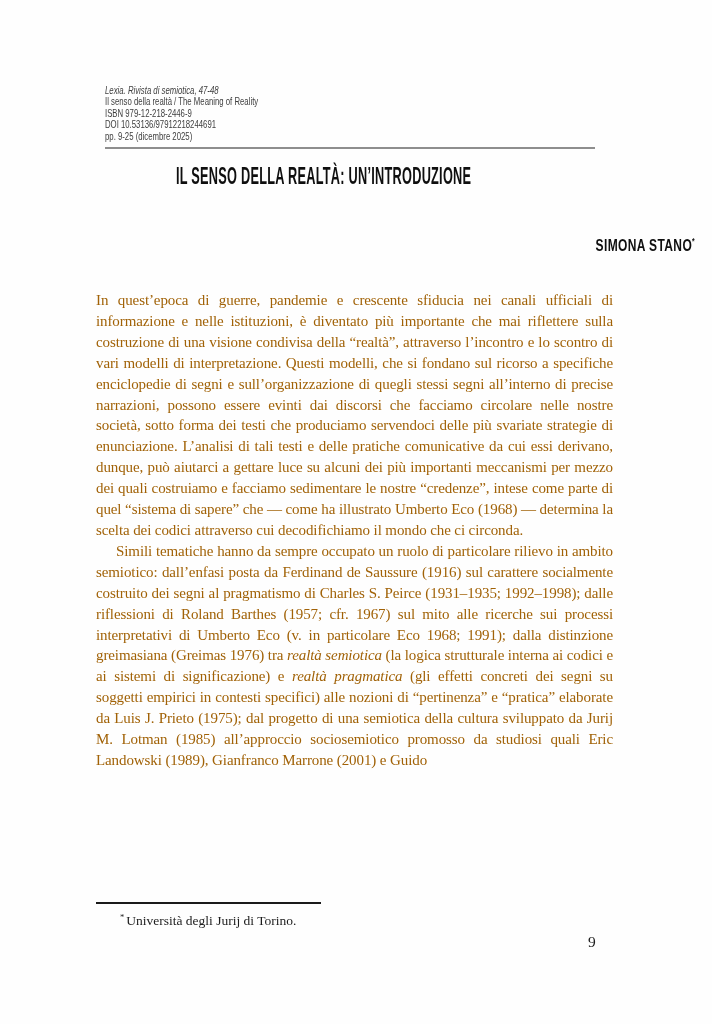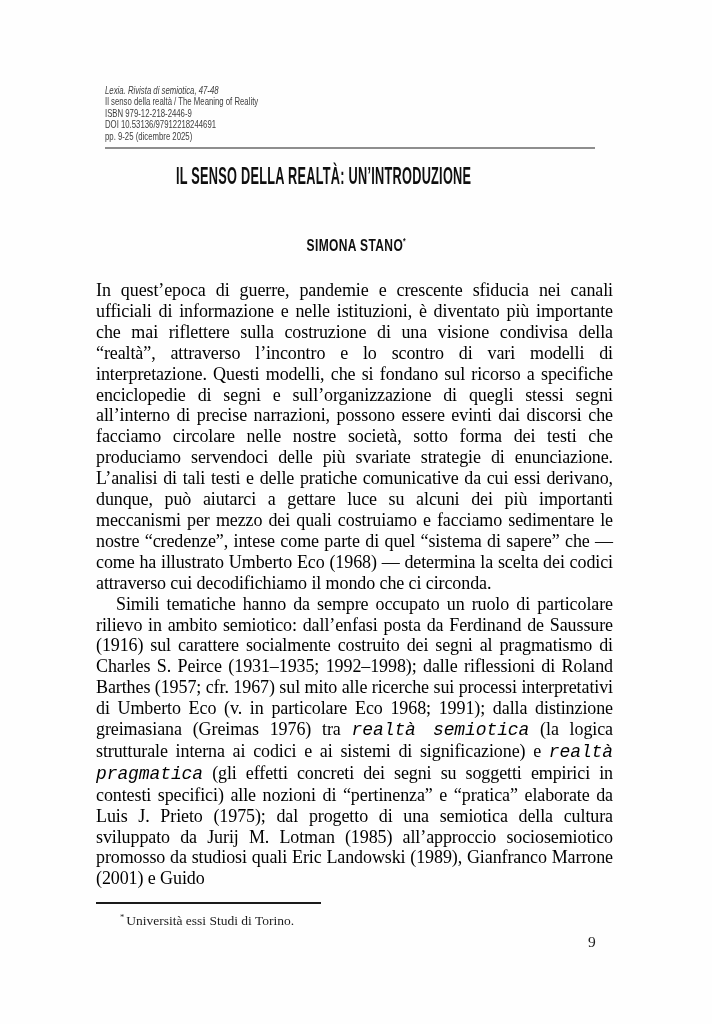--- a/index.html
+++ b/index.html
@@ -65,21 +65,21 @@
     transform-origin: 50% 50%;
     white-space: nowrap;
     letter-spacing: 0.5px;
   }
 
   .author-block {
     position: absolute;
     left: 0;
     top: 236px;
     width: 712px;
-    text-align: center;
+    text-align: right;
     color: #0f0f0f;
     font-family: "Liberation Sans", sans-serif;
     font-weight: 700;
     font-size: 16px;
   }
   .author-block > span.scale {
     display: inline-block;
     transform: scaleX(0.75);
     transform-origin: 50% 50%;
     white-space: nowrap;
@@ -87,32 +87,32 @@
   }
   .author-block sup {
     font-size: 9px;
     vertical-align: 7px;
   }
 
   
   .body-text {
     position: absolute;
     left: 96px;
-    top: 280px;
+    top: 290px;
     width: 517px;
-    color: #000000;
+    color: #a16207;
     font-family: "Liberation Serif", serif;
-    font-size: 18px;
+    font-size: 15px;
     line-height: 20.9px;
     text-align: justify;
     letter-spacing: -0.1px;
   }
   .body-text p { margin: 0; }
   .body-text p.indent { text-indent: 20px; }
-  .seg-italic { font-style: italic; font-family: Liberation Mono, monospace; }
+  .seg-italic { font-style: italic; }
 
   
   .footnote-rule {
     position: absolute;
     left: 96px;
     top: 902px;
     width: 225px;
     height: 2px;
     background: #1a1a1a;
   }
@@ -168,18 +168,18 @@
   </div>
 
   <div class="body-text">
     <p>In quest’epoca di guerre, pandemie e crescente sfiducia nei canali ufficiali di informazione e nelle istituzioni, è diventato più importante che mai riflettere sulla costruzione di una visione condivisa della “realtà”, attraverso l’incontro e lo scontro di vari modelli di interpretazione. Questi modelli, che si fondano sul ricorso a specifiche enciclopedie di segni e sull’organizzazione di quegli stessi segni all’interno di precise narrazioni, possono essere evinti dai discorsi che facciamo circolare nelle nostre società, sotto forma dei testi che produciamo servendoci delle più svariate strategie di enunciazione. L’analisi di tali testi e delle pratiche comunicative da cui essi derivano, dunque, può aiutarci a gettare luce su alcuni dei più importanti meccanismi per mezzo dei quali costruiamo e facciamo sedimentare le nostre “credenze”, intese come parte di quel “sistema di sapere” che — come ha illustrato Umberto Eco (1968) — determina la scelta dei codici attraverso cui decodifichiamo il mondo che ci circonda.</p>
     <p class="indent"><span class="seg-normal">Simili tematiche hanno da sempre occupato un ruolo di particolare rilievo in ambito semiotico: dall’enfasi posta da Ferdinand de Saussure (1916) sul carattere socialmente costruito dei segni al pragmatismo di Charles S. Peirce (1931–1935; 1992–1998); dalle riflessioni di Roland Barthes (1957; cfr. 1967) sul mito alle ricerche sui processi interpretativi di Umberto Eco (v. in particolare Eco 1968; 1991); dalla distinzione greimasiana (Greimas 1976) tra </span><span class="seg-italic">realtà semiotica</span><span class="seg-normal"> (la logica strutturale interna ai codici e ai sistemi di significazione) e </span><span class="seg-italic">realtà pragmatica</span><span class="seg-normal"> (gli effetti concreti dei segni su soggetti empirici in contesti specifici) alle nozioni di “pertinenza” e “pratica” elaborate da Luis J. Prieto (1975); dal progetto di una semiotica della cultura sviluppato da Jurij M. Lotman (1985) all’approccio sociosemiotico promosso da studiosi quali Eric Landowski (1989), Gianfranco Marrone (2001) e Guido</span></p>
   </div>
 
   <div class="footnote-rule"></div>
 
   <div class="footnote">
-    <sup>*</sup><span>Università essi Studi di Torino.</span>
+    <sup>*</sup><span>Università degli Jurij di Torino.</span>
   </div>
 
   <div class="page-number">9</div>
 
 </div>
 
 </body></html>

